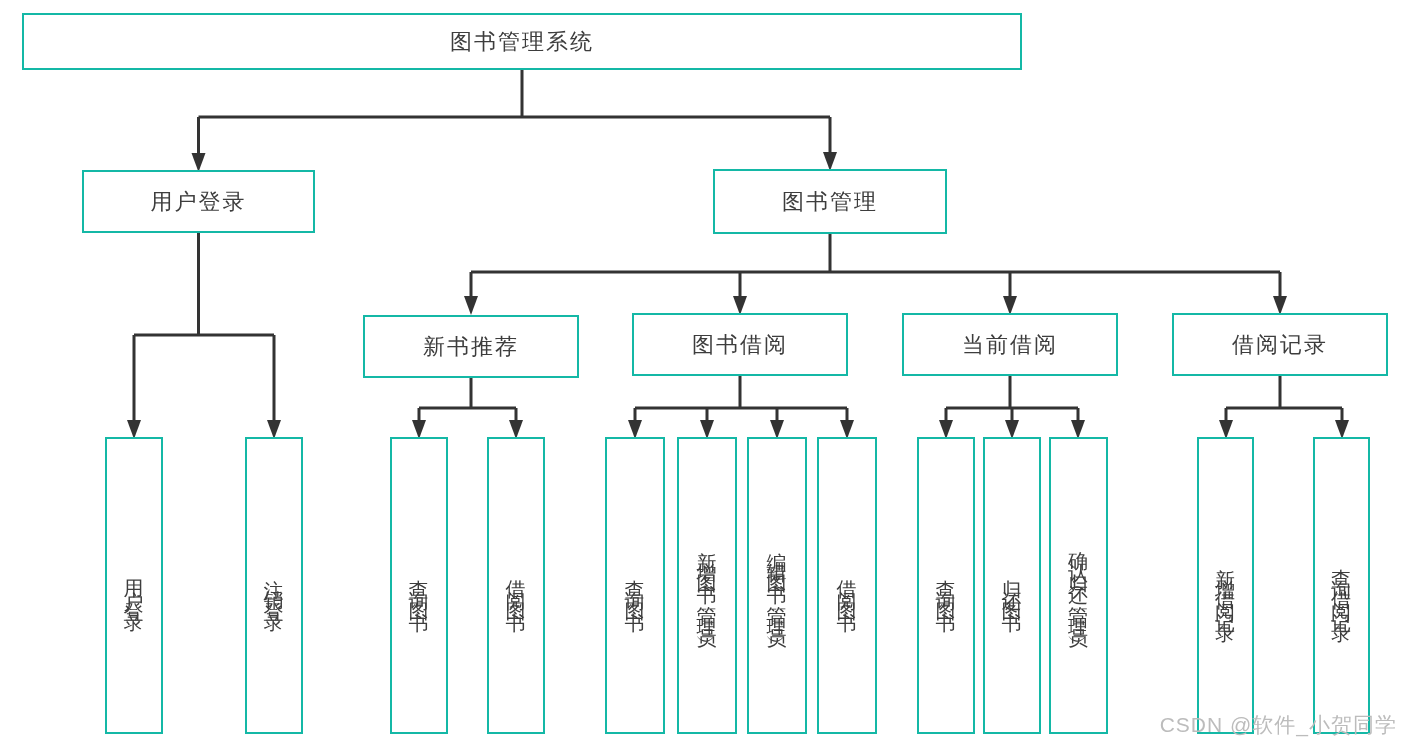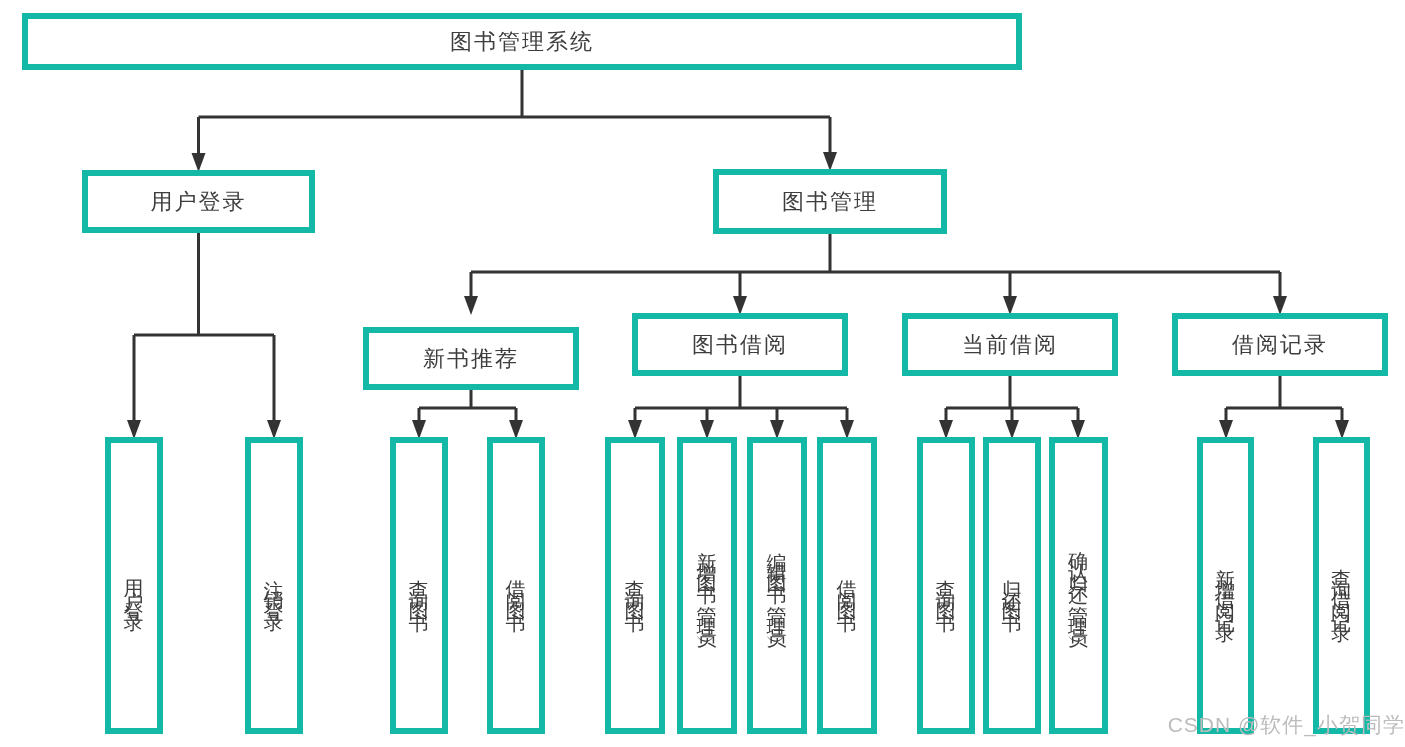--- a/index.html
+++ b/index.html
@@ -12,21 +12,21 @@
     overflow: hidden;
   }
   .connectors {
     position: absolute;
     left: 0; top: 0;
     width: 1405px; height: 747px;
   }
   .node {
     position: absolute;
     box-sizing: border-box;
-    border: 6px solid #14b8a6;
+    border: 2px solid #14b8a6;
     background: #ffffff;
     display: flex;
     align-items: center;
     justify-content: center;
     color: #3d3d3d;
   }
   .h-label {
     font-size: 22px;
     letter-spacing: 2px;
     white-space: nowrap;
@@ -34,21 +34,21 @@
   .v-label {
     writing-mode: vertical-rl;
     text-orientation: upright;
     font-size: 20px;
     letter-spacing: 11px;
     line-height: 1;
     white-space: nowrap;
   }
   .watermark {
     position: absolute;
-    right: 0;
+    right: 8px;
     top: 711px;
     font-size: 21px;
     letter-spacing: 1px;
     color: #bcbcbc;
     white-space: nowrap;
   }
 </style>
 </head>
 <body>
 
@@ -89,21 +89,21 @@
     <span class="h-label">图书管理系统</span>
   </div>
 
   <div class="node" style="left:82px; top:170px; width:233px; height:63px;">
     <span class="h-label">用户登录</span>
   </div>
   <div class="node" style="left:713px; top:169px; width:234px; height:65px;text-align:right;">
     <span class="h-label">图书管理</span>
   </div>
 
-  <div class="node" style="left:363px; top:327px; width:216px; height:63px;align-items:center;">
+  <div class="node" style="left:363px; top:315px; width:216px; height:63px;align-items:center;">
     <span class="h-label">新书推荐</span>
   </div>
   <div class="node" style="left:632px; top:313px; width:216px; height:63px;justify-content:center;">
     <span class="h-label">图书借阅</span>
   </div>
   <div class="node" style="left:902px; top:313px; width:216px; height:63px;">
     <span class="h-label">当前借阅</span>
   </div>
   <div class="node" style="left:1172px; top:313px; width:216px; height:63px;align-items:center;">
     <span class="h-label">借阅记录</span>

